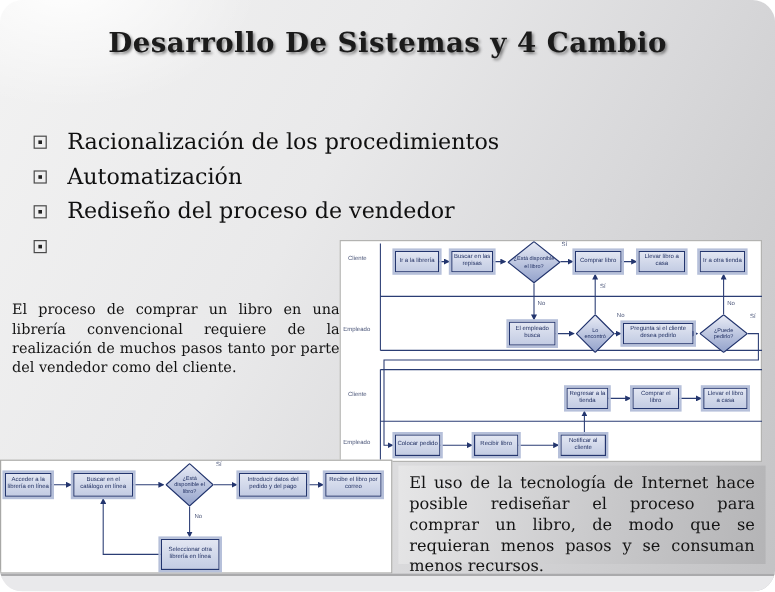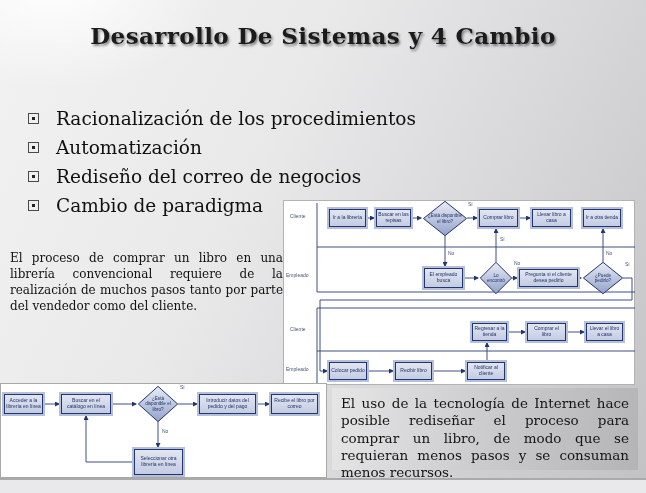--- a/index.html
+++ b/index.html
@@ -2,20 +2,21 @@
 <html><head>
 <meta charset="utf-8">
 <style>
   html,body{margin:0;padding:0;}
   .slide{
     position:relative;width:646px;height:493px;overflow:hidden;
     background:
       radial-gradient(ellipse 230px 150px at 55px -15px, rgba(255,255,255,.95) 0%, rgba(255,255,255,0) 70%),
       linear-gradient(118deg,#f2f2f2 0%,#e9e9ea 38%,#d8d8da 66%,#c2c2c4 100%);
     font-family:"DejaVu Serif",serif;
+    border-radius:19px;
   }
   .title{
     position:absolute;top:22px;left:0;width:100%;text-align:center;
     font-weight:bold;font-size:23px;line-height:1.22;letter-spacing:.4px;color:#1b1b1b;
     text-shadow:1.5px 2px 2.5px rgba(0,0,0,.45);
   }
   .bullets{position:absolute;left:28px;top:104px;margin:0;padding:0;list-style:none;}
   .bullets li{display:flex;align-items:center;height:29px;font-size:18.5px;color:#101010;}
   .bullet-glyph{width:9px;height:9px;border:1.5px solid #4a4a4a;margin-right:17px;flex:0 0 auto;
     display:flex;align-items:center;justify-content:center;}
@@ -81,27 +82,26 @@
     <li>
       <span class="bullet-glyph">
           <i></i>
         </span>
       <span>Automatización</span>
     </li>
     <li>
       <span class="bullet-glyph">
           <i></i>
         </span>
-      <span>Rediseño del correo de negocios</span>
-    </li>
-    <li>
-      <span class="bullet-glyph">
-          <i></i>
-        </span>
-      <span>Cambio de paradigma</span>
+      <span>Rediseño del proceso de vendedor</span>
+    </li>
+    <li>
+      <span class="bullet-glyph">
+          <i></i>
+        </span>
     </li>
   </ul>
 
   <div class="left-note">El proceso de comprar un libro en una librería convencional requiere de la realización de muchos pasos tanto por parte del vendedor como del cliente.</div>
 
   <div class="panel flow1">
     <svg class="wires" width="352" height="185" viewBox="0 0 352 185">
       <defs>
         <marker id="ah1" markerWidth="5" markerHeight="5" refX="4" refY="2.5" orient="auto" markerUnits="userSpaceOnUse">
           <path d="M0,0 L5,2.5 L0,5 Z" fill="#23356e"></path>

